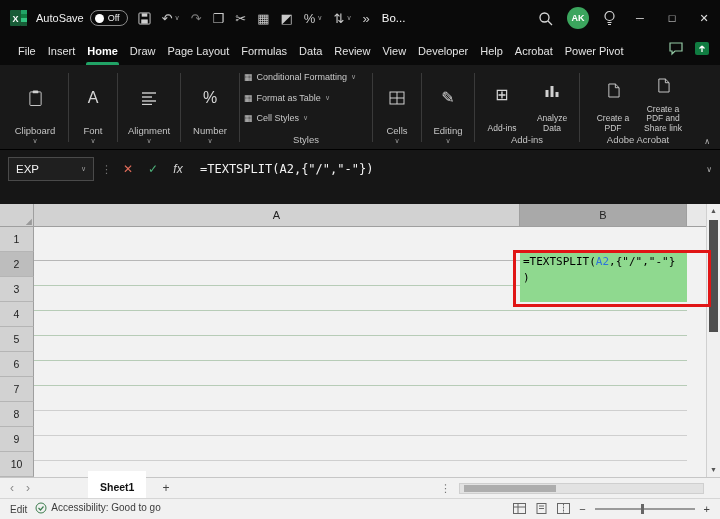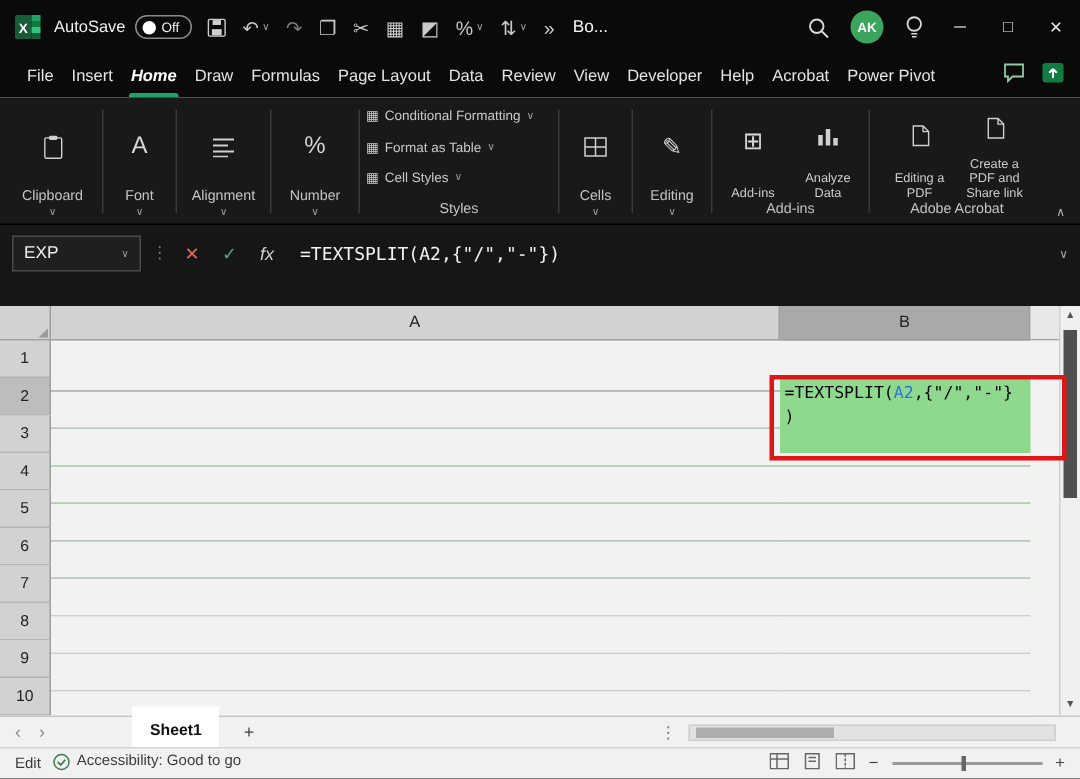--- a/index.html
+++ b/index.html
@@ -29,21 +29,21 @@
             justify-content:center; margin:0 14px; }
   .win-controls { display:flex; height:36px; margin-left:8px; }
   .wc { width:32px; height:36px; display:flex; align-items:center; justify-content:center;
         font-size:11px; color:#e0e0e0; }
 
   
   .ribbon-tabs { position:absolute; top:36px; left:0; right:0; height:29px; background:#0a0a0a;
                  display:flex; align-items:stretch; padding:0 6px 0 12px; color:#e4e4e4; }
   .rtab { padding:0 6px; display:flex; align-items:center; font-size:11px; position:relative;
           white-space:nowrap; }
-  .rtab.active { font-weight:bold; color:#fff;font-style:italic; }
+  .rtab.active { font-weight:bold; color:#fff; }
   .rtab.active::after { content:""; position:absolute; left:5px; right:5px; bottom:0; height:3px;
                         border-radius:2px 2px 0 0; background:var(--c-accent-green,#21A366); }
   .tab-right { margin-left:auto; display:flex; align-items:center; gap:10px; padding-right:4px; }
 
   
   .ribbon { position:absolute; top:65px; left:0; right:0; height:85px; background:#191919;
             border-bottom:1px solid #000; display:flex; align-items:stretch; padding:3px 0 2px 4px;
             color:#cdcdcd; }
   .vsep { width:1px; background:#3a3a3a; margin:5px 2px; }
   .grp { display:flex; flex-direction:column; align-items:center; padding:2px 2px 2px; }
@@ -220,22 +220,22 @@
       <span class="wc">□</span>
       <span class="wc">✕</span>
     </div>
   </div>
 
   <div class="ribbon-tabs">
     <span class="rtab">File</span>
     <span class="rtab">Insert</span>
     <span class="rtab active">Home</span>
     <span class="rtab">Draw</span>
+    <span class="rtab">Page Layout</span>
     <span class="rtab">Formulas</span>
-    <span class="rtab">Page Layout</span>
     <span class="rtab">Data</span>
     <span class="rtab">Review</span>
     <span class="rtab">View</span>
     <span class="rtab">Developer</span>
     <span class="rtab">Help</span>
     <span class="rtab">Acrobat</span>
     <span class="rtab">Power Pivot</span>
     <div class="tab-right">
       <span>
         <svg width="16" height="15" viewBox="0 0 16 15">
@@ -347,21 +347,21 @@
     <div class="vsep"></div>
     <div class="multi-grp w-acrobat">
       <div class="multi-btns">
         <div class="big-btn">
           <span class="grp-icon">
             <svg width="13" height="15" viewBox="0 0 14 16">
                 <path d="M2 1h7l4 4v10H2z" fill="none" stroke="#d0d0d0"></path>
                 <path d="M9 1v4h4" fill="none" stroke="#d0d0d0"></path>
               </svg>
           </span>
-          <span>Editing a PDF</span>
+          <span>Create a PDF</span>
         </div>
         <div class="big-btn">
           <span class="grp-icon">
             <svg width="13" height="15" viewBox="0 0 14 16">
                 <path d="M2 1h7l4 4v10H2z" fill="none" stroke="#d0d0d0"></path>
                 <path d="M9 1v4h4" fill="none" stroke="#d0d0d0"></path>
               </svg>
           </span>
           <span>Create a PDF and Share link</span>
         </div>

